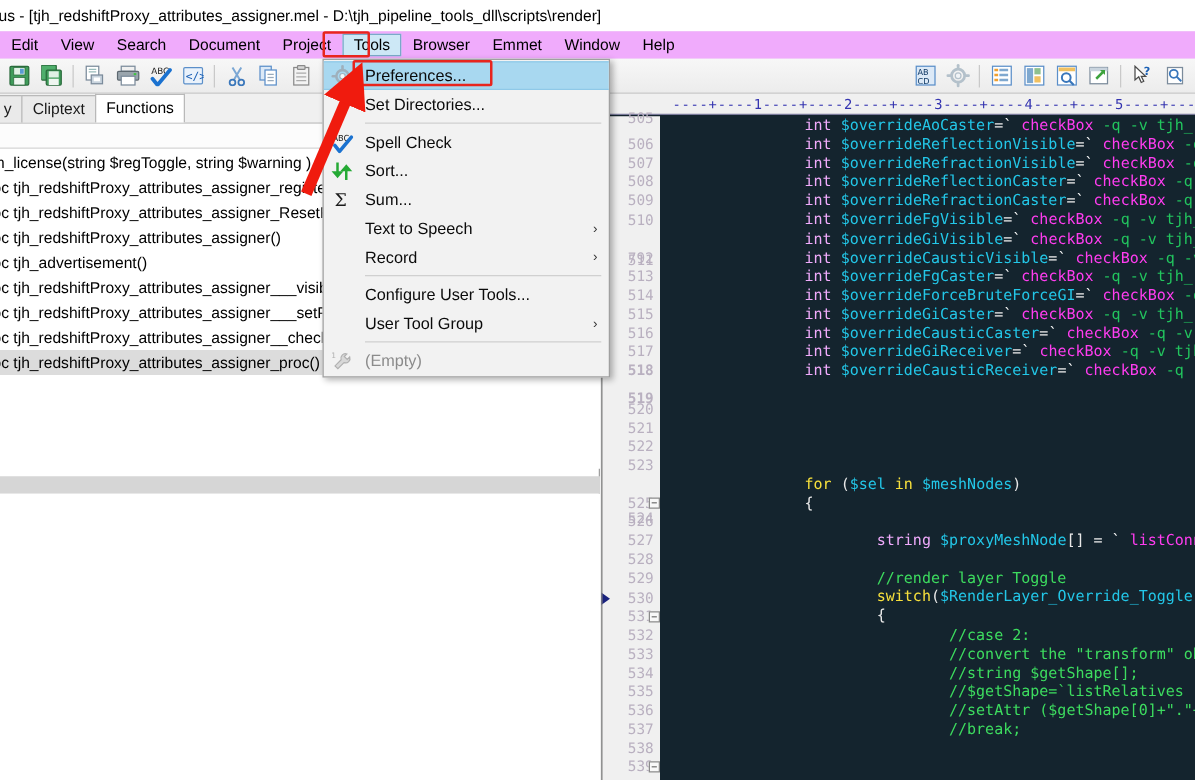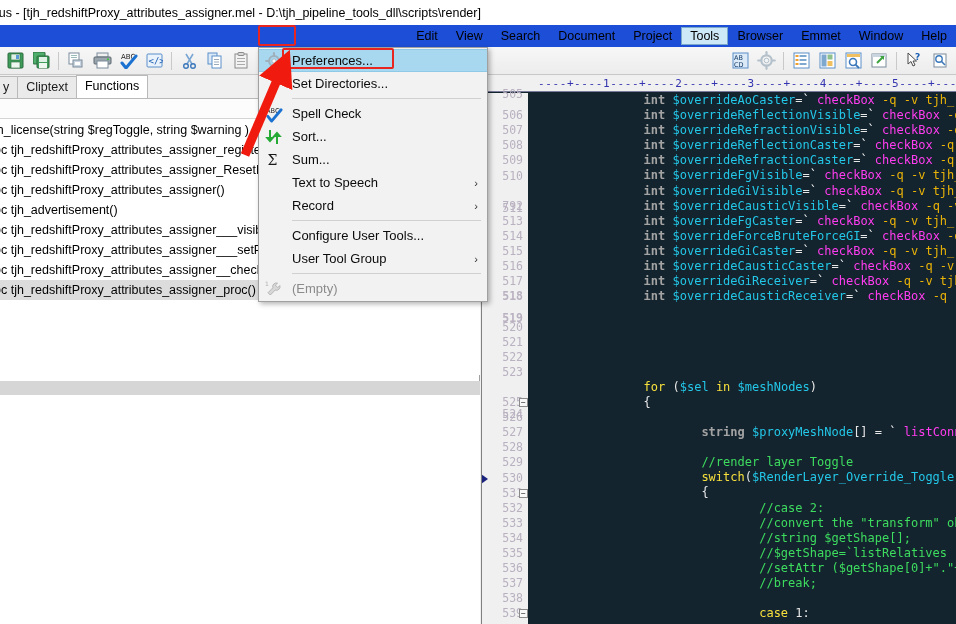--- a/index.html
+++ b/index.html
@@ -24,22 +24,22 @@
     padding-left: 0px;
   }
   .titlebar-text {
     font-size: 12.5px; color: #000; white-space: nowrap;
     margin-left: -4px;
   }
 
   
   .menubar {
     position: absolute; left: 0; top: 25px; width: 956px; height: 22px;
-    background: #1d4ed8;
-    display: flex; align-items: center; justify-content: flex-end;
+    background: #f0abfc;
+    display: flex; align-items: center;
   }
   .menu-item {
     font-size: 12.5px; color: #000;
     padding: 2px 9px;
     white-space: nowrap; cursor: default;
     position: relative;
   }
   .menu-item.active {
     background: #cde8f6;
     border: 1px solid #7aa9c9;
@@ -245,24 +245,24 @@
     font-family: "DejaVu Sans Mono", monospace;
   }
   .bookmark-tri {
     position: absolute; left: 0px;
     width: 0; height: 0;
     border-left: 7px solid #1a237e;
     border-top: 5px solid transparent;
     border-bottom: 5px solid transparent;
   }
   
-  .t-type   { color: #a3a3a3; font-weight: bold; }
+  .t-type   { color: #f0abfc; }
   .t-var    { color: #23c7e8; }
   .t-cmd    { color: #ff3df0; }
-  .t-flag   { color: #eab308; }
+  .t-flag   { color: #22c55e; }
   .t-kw     { color: #f7e03c; }
   .t-cmt    { color: #3ddc5f; }
   .t-punct  { color: #e8e8e8; }
   .t-brace  { color: #e8e8e8; }
   .t-tick   { color: #ffffff; }
   .editor-left-border {
     position: absolute; left: 481px; top: 76px; width: 1px; height: 548px;
     background: #808080;
   }
 </style>
@@ -518,21 +518,20 @@
         <div class="code-line"><span class="t-punct">                        </span><span class="t-cmt">//render layer Toggle</span></div>
         <div class="code-line"><span class="t-punct">                        </span><span class="t-kw">switch</span><span class="t-punct">(</span><span class="t-var">$RenderLayer_Override_Toggle</span><span class="t-punct">)</span></div>
         <div class="code-line"><span class="t-brace">                        {</span></div>
         <div class="code-line"><span class="t-punct">                                </span><span class="t-cmt">//case 2:</span></div>
         <div class="code-line"><span class="t-punct">                                </span><span class="t-cmt">//convert the "transform" ob</span></div>
         <div class="code-line"><span class="t-punct">                                </span><span class="t-cmt">//string $getShape[];</span></div>
         <div class="code-line"><span class="t-punct">                                </span><span class="t-cmt">//$getShape=`listRelatives </span></div>
         <div class="code-line"><span class="t-punct">                                </span><span class="t-cmt">//setAttr ($getShape[0]+"."+</span></div>
         <div class="code-line"><span class="t-punct">                                </span><span class="t-cmt">//break;</span></div>
         <div class="code-line">&nbsp;</div>
-        <div class="code-line"><span class="t-punct">                                </span><span class="t-kw">case</span><span class="t-punct"> 1:</span></div>
         <div class="code-line">&nbsp;</div>
       </div>
     <div id="gutter-items" style="position: absolute; left: 0px; top: 0px; width: 47px; height: 548px;">
         <div class="ln" style="top: 11px;">505</div>
         <div class="ln" style="top: 32.1px;">506</div>
         <div class="ln" style="top: 47.2px;">507</div>
         <div class="ln" style="top: 62.3px;">508</div>
         <div class="ln" style="top: 77.4px;">509</div>
         <div class="ln" style="top: 92.5px;">510</div>
         <div class="ln" style="top: 125px; margin-left: 16px;">511</div>

